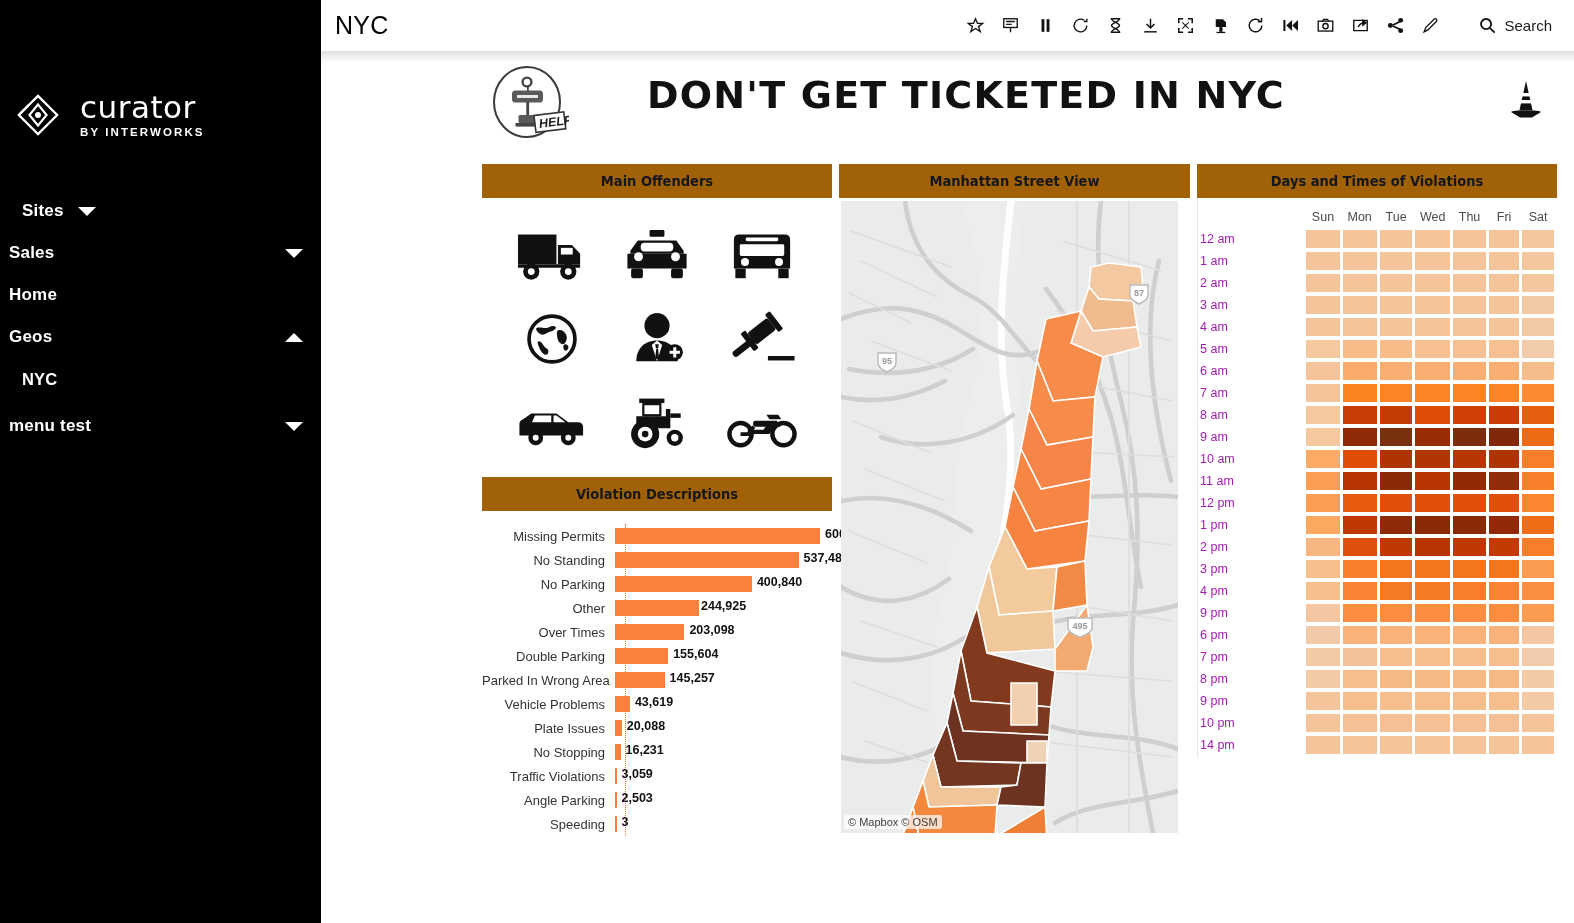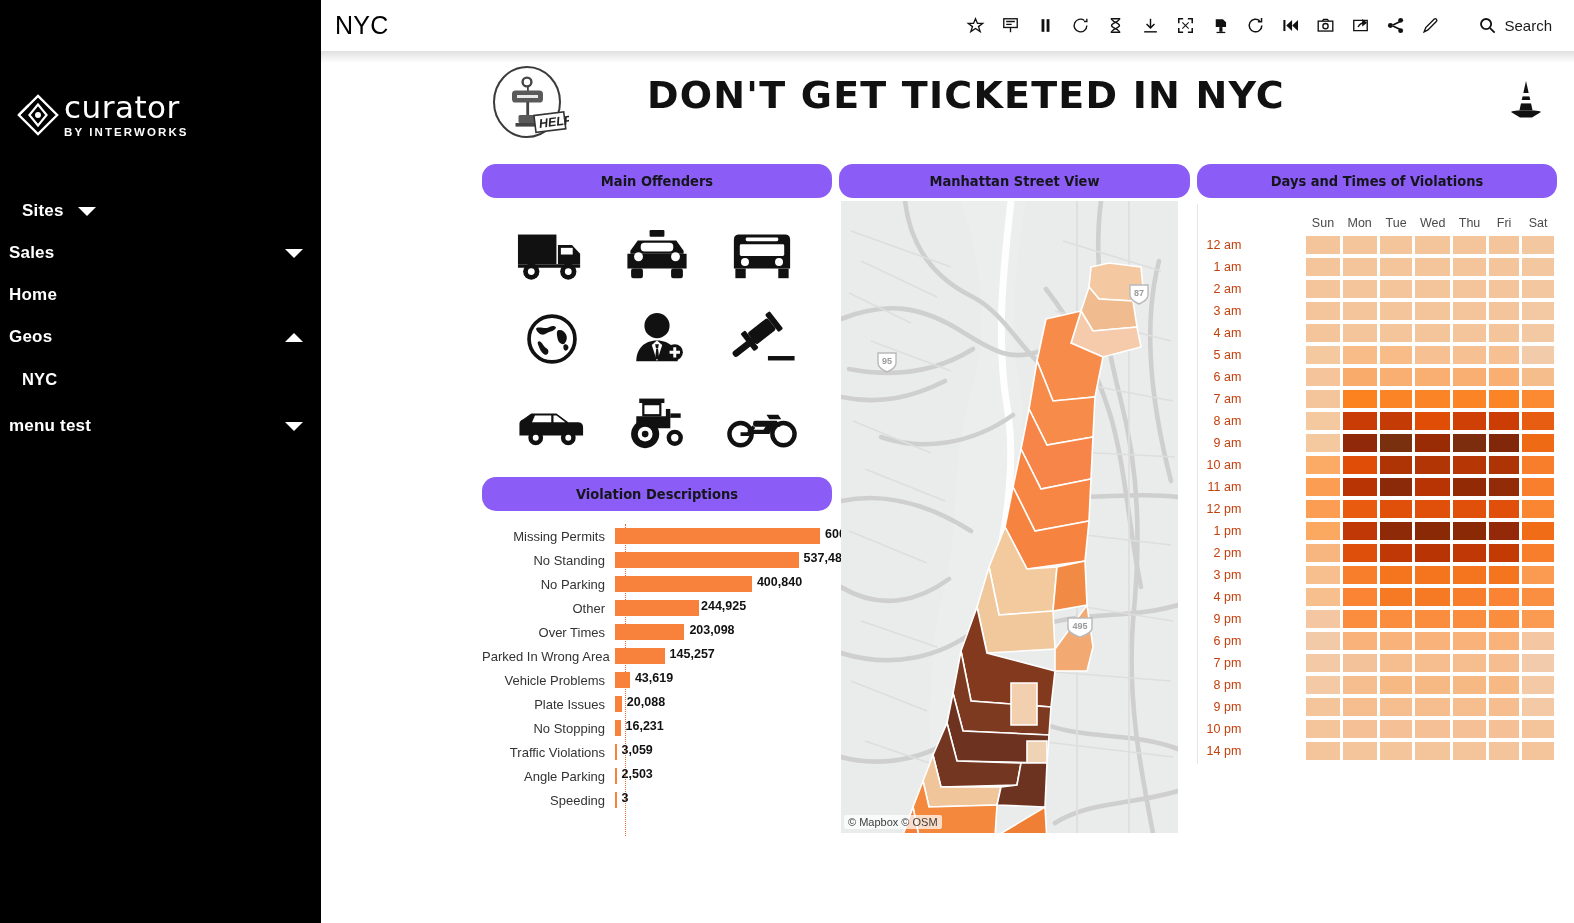--- a/index.html
+++ b/index.html
@@ -11,21 +11,21 @@
   }
   #app { position: relative; width: 1574px; height: 923px; display: flex; }
 
   
   #sidebar {
     width: 321px; height: 923px; background: #000000;
     flex: 0 0 321px; position: relative; color: #fff;
   }
   .logo-wrap { position: absolute; left: 15px; top: 92px; display: flex; align-items: center; }
   .logo-mark { width: 46px; height: 46px; flex: 0 0 46px; }
-  .logo-text { margin-left: 3px; }
+  .logo-text { margin-left: 19px; }
   .logo-word {
     font-size: 31px; letter-spacing: .5px; color: #fff;
     font-family: "DejaVu Sans", sans-serif; line-height: 1;
   }
   .logo-sub {
     font-size: 11.5px; letter-spacing: 2.1px; font-weight: bold; color: #fff;
     margin-top: 3px; font-family: "Liberation Sans", sans-serif;
   }
   .nav { position: absolute; left: 0; top: 190px; width: 321px; }
   .nav-row {
@@ -67,24 +67,23 @@
   #help-badge { position: absolute; left: 170px; top: 14px; width: 78px; height: 76px; }
   #dash-title {
     position: absolute; left: 250px; top: 22px; width: 790px; text-align: center;
     font-family: "DejaVu Sans", sans-serif; font-weight: bold; font-size: 38px;
     letter-spacing: 1.2px; color: #111; white-space: nowrap;
   }
   #cone { position: absolute; left: 1188px; top: 28px; width: 34px; height: 40px; }
 
   #panels { position: absolute; left: 161px; top: 113px; width: 1075px; }
   .panel-head {
-    background: #8b5cf6; height: 34px; display: flex; align-items: center; justify-content: center;
+    background: #a16207; height: 34px; display: flex; align-items: center; justify-content: center;
     font-weight: bold; font-size: 14.5px; color: #15161b;
     font-family: "DejaVu Sans Condensed", "DejaVu Sans", sans-serif;
-    border-radius: 14px;
   }
   .col { position: absolute; top: 0; }
   #col-left { left: 0; width: 350px; }
   #col-mid { left: 357px; width: 351px; }
   #col-right { left: 715px; width: 360px; }
 
   
   #offenders-grid {
     height: 275px; display: grid; grid-template-columns: repeat(3, 1fr);
     grid-template-rows: repeat(3, 1fr); align-items: center; justify-items: center;
@@ -116,27 +115,27 @@
     background: #f0f0f0; overflow: hidden;
   }
   #mapcanvas svg { display: block; }
   #map-attr {
     position: absolute; left: 5px; bottom: 4px; font-size: 11px; color: #3c3c3c;
     background: rgba(255,255,255,.72); padding: 1px 4px; border-radius: 2px;
     font-family: "Liberation Sans", sans-serif;
   }
 
   
-  #hm-body { padding: 8px 0 0 0; margin-top: 6px; }
+  #hm-body { padding: 8px 0 0 0; }
   #hm-table { border-collapse: separate; border-spacing: 3px 4px; margin-left: 56px; }
   #hm-table th.dayhdr {
     font-size: 12.5px; font-weight: normal; color: #4a4a4a; padding-bottom: 2px; width: 41px;
   }
   #hm-table td.hourlbl {
-    font-size: 12.5px; color: #c2410c; text-align: right; padding-right: 6px;
+    font-size: 12.5px; color: #a21caf; padding-right: 6px;
     white-space: nowrap; width: 52px; position: relative; left: -56px;
   }
   #hm-table td.cell { width: 41px; height: 18px; }
   .hm-wrap { position: relative; }
   .hm-left-rule { position: absolute; left: 0; top: 0; bottom: 0; width: 1px; background: #e6e6e6; }
 </style>
 </head>
 <body>
 
 <div id="app">
@@ -471,20 +470,27 @@
                   </div>
                 </div>
                 <div class="vrow">
                   <div class="vlabel">Over Times</div>
                   <div class="vbarwrap">
                     <div class="vbar" style="width: 69.3825px; background: rgb(248, 129, 60);"></div>
                     <div class="vval" style="left: 74.3825px;">203,098</div>
                   </div>
                 </div>
                 <div class="vrow">
+                  <div class="vlabel">Double Parking</div>
+                  <div class="vbarwrap">
+                    <div class="vbar" style="width: 53.1575px; background: rgb(248, 129, 60);"></div>
+                    <div class="vval" style="left: 58.1575px;">155,604</div>
+                  </div>
+                </div>
+                <div class="vrow">
                   <div class="vlabel">Parked In Wrong Area</div>
                   <div class="vbarwrap">
                     <div class="vbar" style="width: 49.6228px; background: rgb(248, 129, 60);"></div>
                     <div class="vval" style="left: 54.6228px;">145,257</div>
                   </div>
                 </div>
                 <div class="vrow">
                   <div class="vlabel">Vehicle Problems</div>
                   <div class="vbarwrap">
                     <div class="vbar" style="width: 14.9011px; background: rgb(248, 129, 60);"></div>

